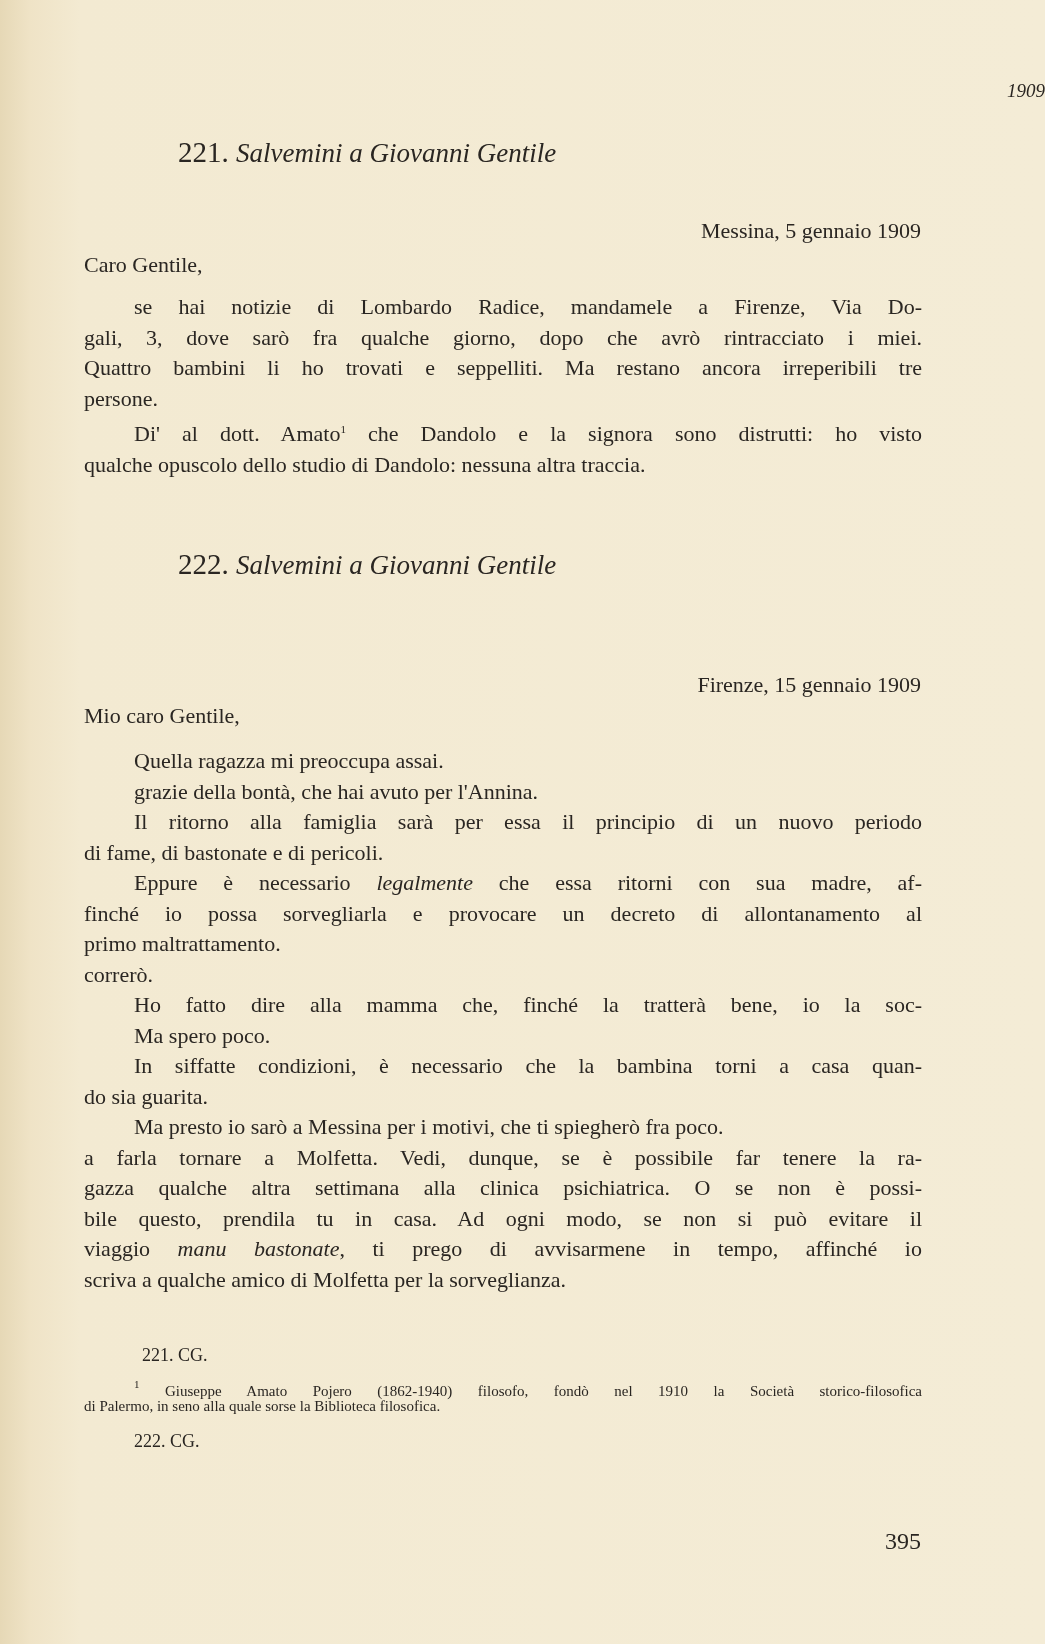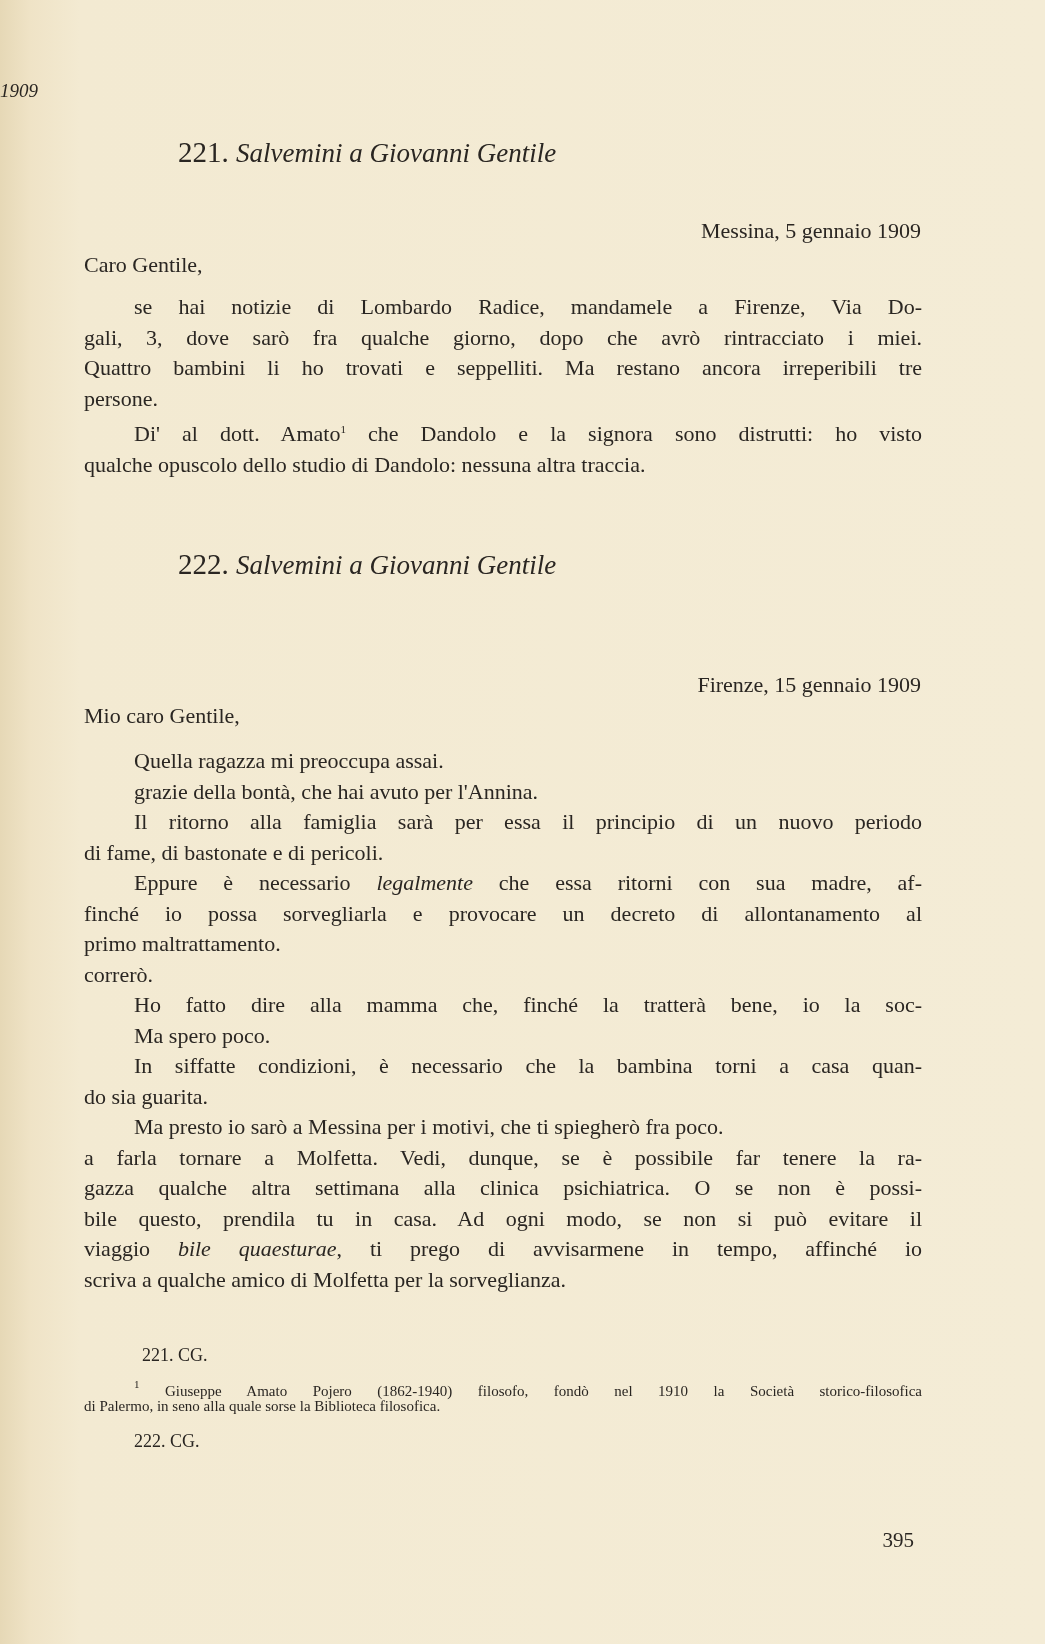--- a/index.html
+++ b/index.html
@@ -6,33 +6,33 @@
   body {
     width: 1045px; height: 1644px; overflow: hidden;
     background: #f3ead2;
     background-image: linear-gradient(90deg, #e6d8b6 0px, #efe3c6 30px, #f3ead2 80px, #f4ecd6 100%);
     font-family: "Liberation Serif", "DejaVu Serif", serif;
     color: #2a2622;
     position: relative;
   }
   .page { position: absolute; left: 0; top: 0; width: 1045px; height: 1644px; }
   .abs { position: absolute; white-space: nowrap; }
-  .running-head { left: 0; width: 1045px; top: 80px; text-align: left; font-style: italic; font-size: 19px; }
+  .running-head { left: 0; width: 1045px; top: 80px; text-align: right; font-style: italic; font-size: 19px; }
   .heading { font-size: 29px; }
   .heading .num { font-style: normal; }
   .heading .title { font-style: italic; font-size: 27px; }
   .dateline { right: 124px; font-size: 22px; }
   .salutation { left: 84px; font-size: 22px; }
   .body-text { position: absolute; left: 84px; width: 838px; font-size: 22px; line-height: 30.5px; text-align: justify; }
   .line { display: block; text-align: justify; text-align-last: justify; }
   .line.last { text-align-last: left; }
   .ital { font-style: italic; }
   .note-ref { font-size: 18px; }
   .fn { font-size: 15px; }
-  .pageno { right: 131px; top: 1528px; font-size: 21px; }
+  .pageno { right: 124px; top: 1528px; font-size: 24px; }
   sup { font-size: 11px; vertical-align: 8px; }
 </style>
 </head>
 <body>
 
 <div class="page">
 
   <div class="abs running-head">1909</div>
 
   <div class="abs heading" style="left:178px; top:136px;">
@@ -68,21 +68,21 @@
     <span class="line last">primo maltrattamento.</span>
     <span class="line last">correrò.</span>
     <span class="line" style="padding-left:50px;">Ho fatto dire alla mamma che, finché la tratterà bene, io la soc-</span>
     <span class="line last" style="padding-left:50px;">Ma spero poco.</span>
     <span class="line" style="padding-left:50px;">In siffatte condizioni, è necessario che la bambina torni a casa quan-</span>
     <span class="line last">do sia guarita.</span>
     <span class="line last" style="padding-left:50px;">Ma presto io sarò a Messina per i motivi, che ti spiegherò fra poco.</span>
     <span class="line">a farla tornare a Molfetta. Vedi, dunque, se è possibile far tenere la ra-</span>
     <span class="line">gazza qualche altra settimana alla clinica psichiatrica. O se non è possi-</span>
     <span class="line">bile questo, prendila tu in casa. Ad ogni modo, se non si può evitare il</span>
-    <span class="line"><span>viaggio </span><span class="ital">bile quaesturae</span><span>, ti prego di avvisarmene in tempo, affinché io</span></span>
+    <span class="line"><span>viaggio </span><span class="ital">manu bastonate</span><span>, ti prego di avvisarmene in tempo, affinché io</span></span>
     <span class="line last">scriva a qualche amico di Molfetta per la sorveglianza.</span>
   </div>
 
   <div class="abs note-ref" style="left:142px; top:1345px;">221. CG.</div>
   <div class="abs fn" style="left:134px; top:1378px; width:788px; text-align:justify; text-align-last:justify;"><sup>1</sup> <span>Giuseppe Amato Pojero (1862-1940) filosofo, fondò nel 1910 la Società storico-filosofica</span></div>
   <div class="abs fn" style="left:84px; top:1398px;">di Palermo, in seno alla quale sorse la Biblioteca filosofica.</div>
   <div class="abs note-ref" style="left:134px; top:1431px;">222. CG.</div>
 
   <div class="abs pageno">395</div>
 </div>

